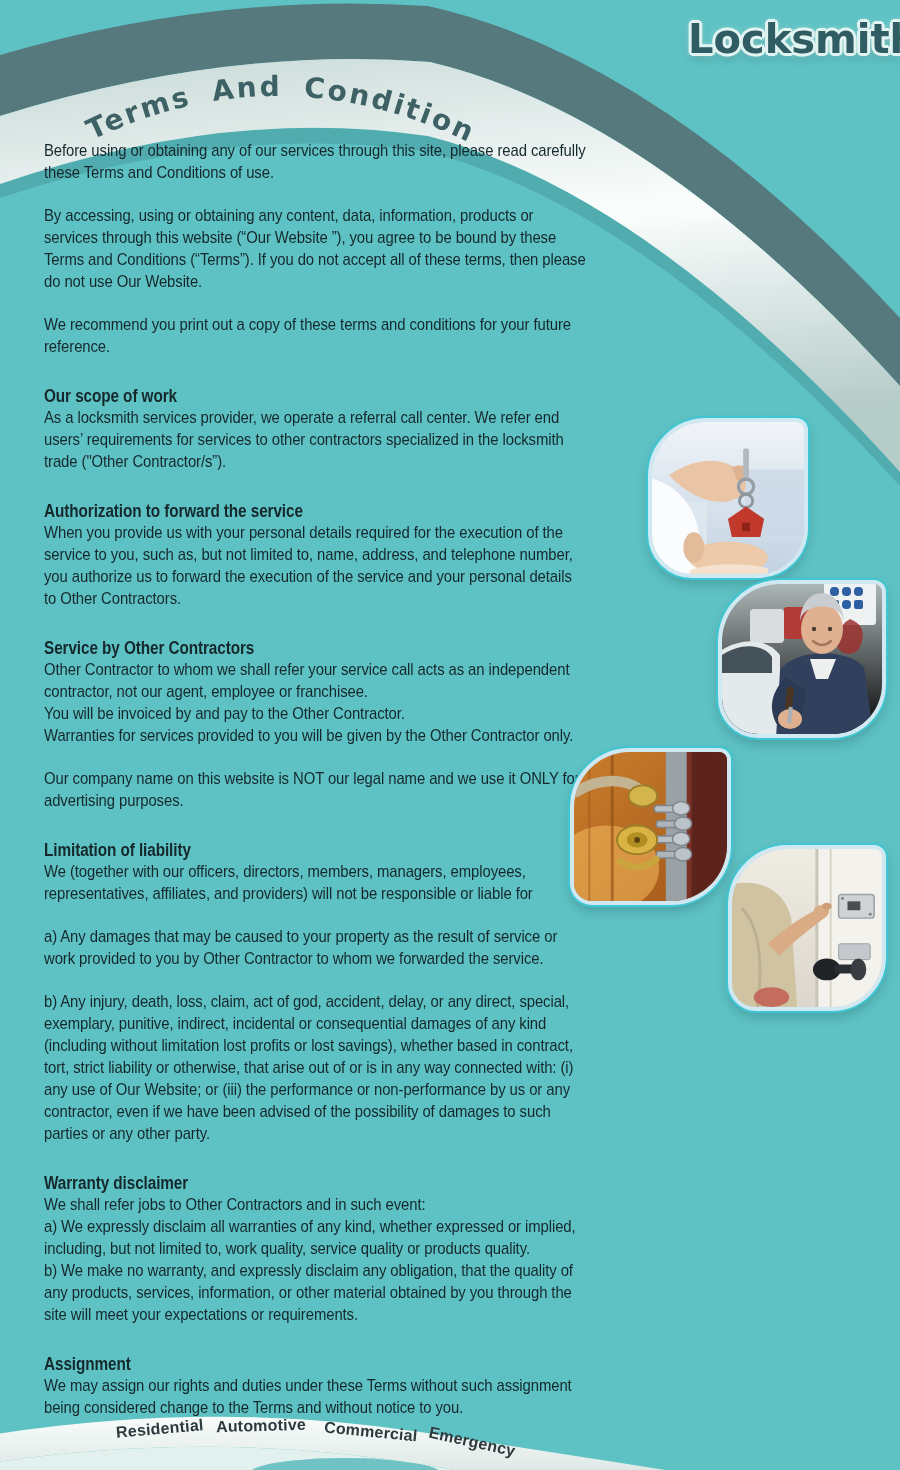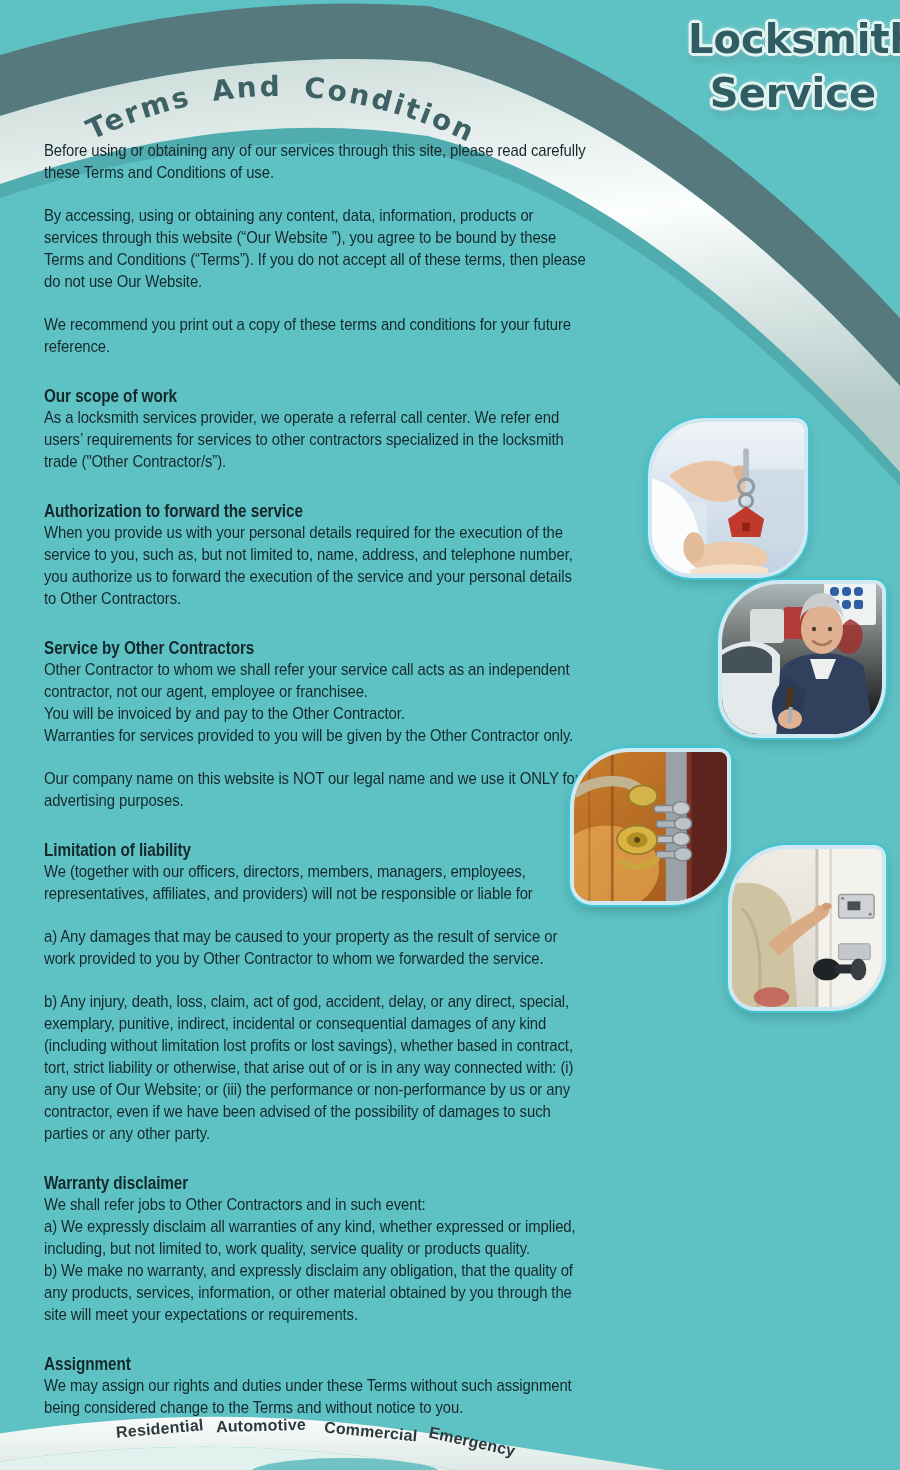--- a/index.html
+++ b/index.html
@@ -68,21 +68,20 @@
 
   <svg class="title-arc" width="480" height="180" viewBox="0 0 480 180">
     <defs>
         <path id="titlePath" d="M 52,100 Q 240,10 432,104" fill="none"></path>
       </defs>
     <text><textPath href="#titlePath">Terms And Conditions</textPath></text>
   </svg>
 
   <div class="logo">
     <div>Locksmith</div>
-    <div>Service</div>
   </div>
 
   <div class="terms">
       <p class="sec-p">Before using or obtaining any of our services through this site, please read carefully these Terms and Conditions of use.</p>
       <p class="sec-p">By accessing, using or obtaining any content, data, information, products or services through this website (“Our Website ”), you agree to be bound by these Terms and Conditions (“Terms”). If you do not accept all of these terms, then please do not use Our Website.</p>
       <p class="sec-p">We recommend you print out a copy of these terms and conditions for your future reference.</p>
       <h3 class="sec-h">Our scope of work</h3>
       <p class="sec-p">As a locksmith services provider, we operate a referral call center. We refer end users’ requirements for services to other contractors specialized in the locksmith trade ("Other Contractor/s”).</p>
       <h3 class="sec-h">Authorization to forward the service</h3>
       <p class="sec-p">When you provide us with your personal details required for the execution of the service to you, such as, but not limited to, name, address, and telephone number, you authorize us to forward the execution of the service and your personal details to Other Contractors.</p>

